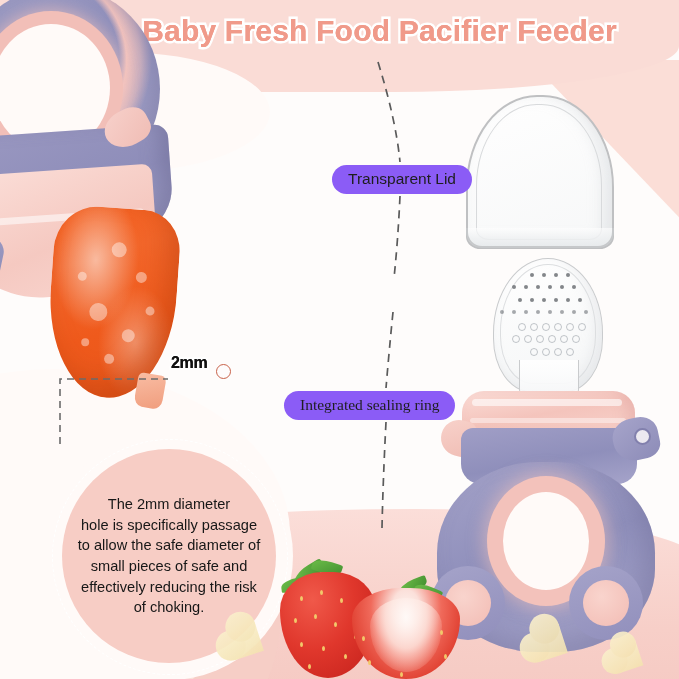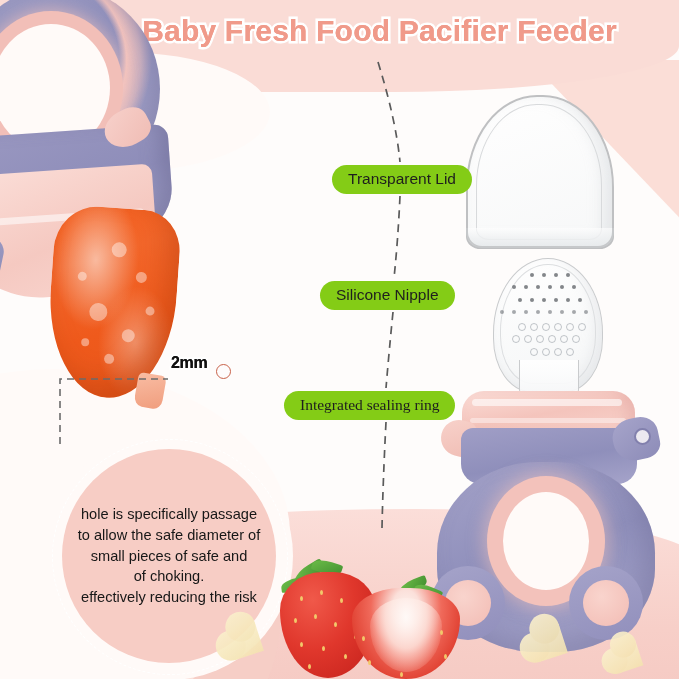--- a/index.html
+++ b/index.html
@@ -71,21 +71,21 @@
     padding-left:80px;
     white-space:nowrap;
   }
 
   
   .connector{position:absolute;left:0;top:0;width:679px;height:679px;pointer-events:none;}
 
   
   .pill{
     position:absolute;
-    background:#84cc16;
+    background:#8b5cf6;
     border-radius:999px;
     color:#1e1e1e;
     font-size:15.5px;
     padding:6px 16px 7px;
     white-space:nowrap;
     line-height:1;
     text-align:center;
   }
   .pill-lid{left:332px;top:165px;}
   .pill-nipple{left:320px;top:281px;}
@@ -372,25 +372,26 @@
     <polyline points="60,444 60,379 168,379" fill="none" stroke="#6b6b6b" stroke-width="1.6" stroke-dasharray="7,5"></polyline>
   </svg>
   <div class="mm-label">2mm</div>
   <div class="mm-label-fill">2mm</div>
   <div class="mm-hole"></div>
 
   <div class="circle-white"></div>
   <div class="circle-dash"></div>
   <div class="circle-pink">
     <div class="circle-text">
+        <div>The 2mm diameter</div>
         <div>hole is specifically passage</div>
         <div>to allow the safe diameter of</div>
         <div>small pieces of safe and</div>
+        <div>effectively reducing the risk</div>
         <div>of choking.</div>
-        <div>effectively reducing the risk</div>
       </div>
   </div>
 
   <div class="lid"></div>
   <div class="lid-inner"></div>
   <div class="lid-base"></div>
 
   <div class="rn"></div>
   <div class="rn-inner"></div>
   <div class="rn-neck"></div>
@@ -488,16 +489,15 @@
   <div class="heart" style="left:614px;top:644px;width:26px;height:26px;"></div>
 
   <svg class="connector" viewBox="0 0 679 679">
     <path d="M 378,62 Q 396,120 400,162" fill="none" stroke="#5a5a5a" stroke-width="1.7" stroke-dasharray="8,6"></path>
     <path d="M 400,196 Q 398,240 394,278" fill="none" stroke="#5a5a5a" stroke-width="1.7" stroke-dasharray="8,6"></path>
     <path d="M 393,312 Q 389,352 386,388" fill="none" stroke="#5a5a5a" stroke-width="1.7" stroke-dasharray="8,6"></path>
     <path d="M 386,422 Q 383,480 382,528" fill="none" stroke="#5a5a5a" stroke-width="1.7" stroke-dasharray="8,6"></path>
   </svg>
 
   <div class="pill pill-lid">Transparent Lid</div>
-  <div class="pill pill-nipple">Silicone Nipple</div>
   <div class="pill pill-ring">Integrated sealing ring</div>
 
 </div>
 
 </body></html>

